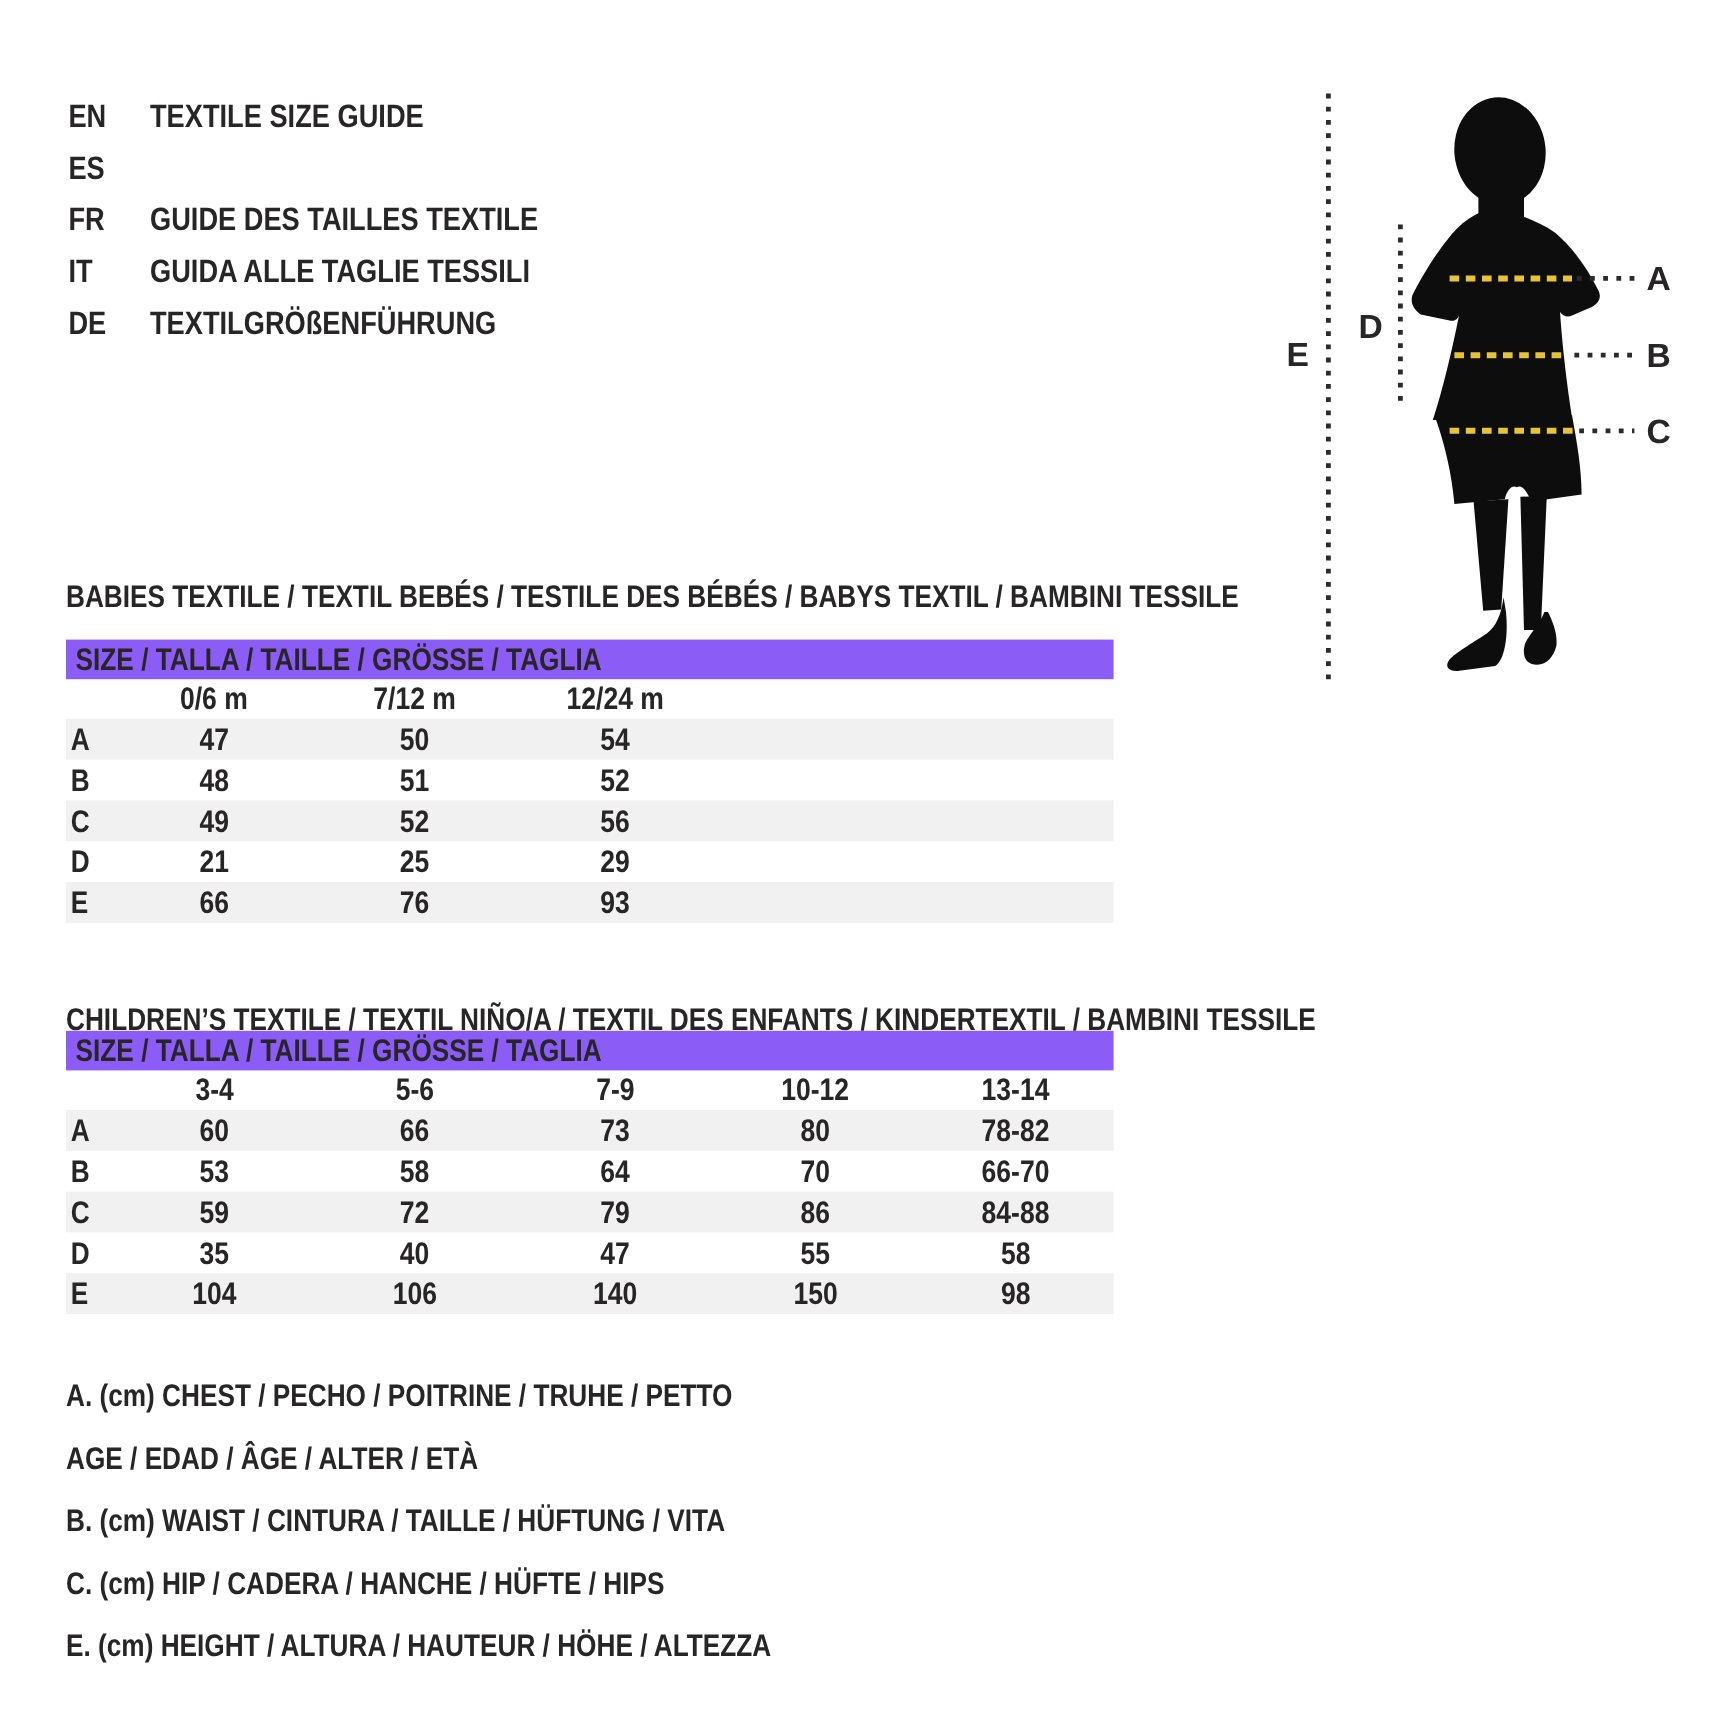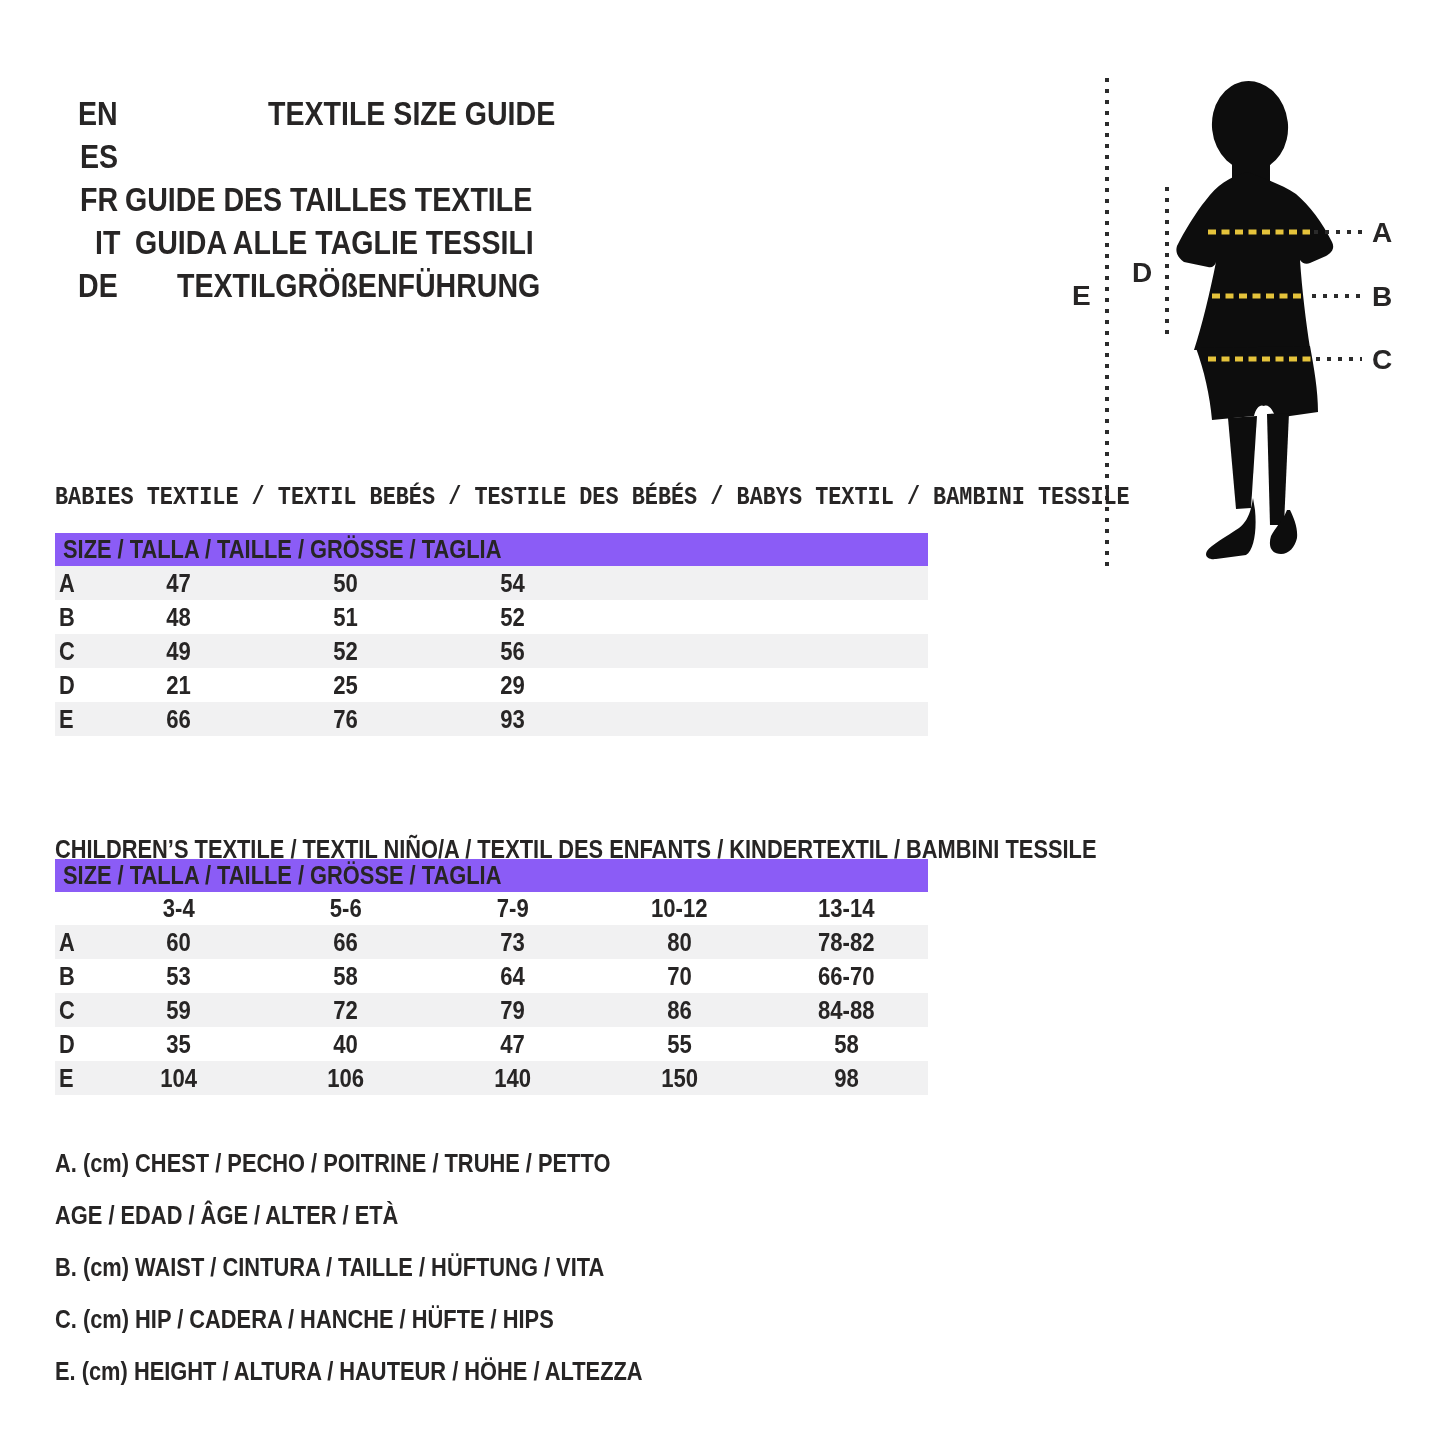--- a/index.html
+++ b/index.html
@@ -4,28 +4,28 @@
 <style>
   html,body{margin:0;padding:0;background:#ffffff;}
   .page{
     position:relative;width:1445px;height:1445px;background:#ffffff;overflow:hidden;
     font-family:"Liberation Sans",sans-serif;font-weight:bold;color:#272525;
   }
   .cond{display:inline-block;transform:scaleX(0.84);transform-origin:0 50%;white-space:nowrap;}
   .condc{display:inline-block;transform:scaleX(0.85);transform-origin:50% 50%;white-space:nowrap;}
 
   
-  .lang-block{position:absolute;left:57px;top:92px;font-size:34px;text-align:right;}
+  .lang-block{position:absolute;left:57px;top:76px;font-size:27px;}
   .lang-row{display:flex;height:43px;line-height:43px;}
   .lang-code{width:68px;flex:0 0 68px;}
   .lang-title{flex:1;text-decoration:underline;}
 
   
   .section-title{position:absolute;left:55px;font-size:26px;line-height:26px;}
-  #babies-title{top:484px;font-family:Liberation Mono, monospace;}
+  #babies-title{top:484px;}
   #children-title{top:836px;}
 
   
   .size-table{position:absolute;left:55px;width:873px;font-size:26px;}
   #babies-table{top:533px;}
   #children-table{top:859px;}
   .band{height:33px;line-height:33px;background:#8b5cf6;padding-left:8px;box-sizing:border-box;}
   .trow{display:grid;height:34px;line-height:34px;align-items:center;}
   .babies-grid{grid-template-columns:40px 167px 167px 167px auto;}
   .children-grid{grid-template-columns:40px 167px 167px 167px 167px 167px auto;}
@@ -126,20 +126,27 @@
     <text x="312" y="246" font-size="28" font-weight="bold" fill="#272525">B</text>
     <text x="312" y="309" font-size="28" font-weight="bold" fill="#272525">C</text>
     <text x="72" y="222" font-size="28" font-weight="bold" fill="#272525">D</text>
     <text x="12" y="245" font-size="28" font-weight="bold" fill="#272525">E</text>
   </svg>
 
   <div class="section-title" id="babies-title"><span class="cond">BABIES TEXTILE / TEXTIL BEBÉS / TESTILE DES BÉBÉS / BABYS TEXTIL / BAMBINI TESSILE</span></div>
 
   <div class="size-table" id="babies-table">
     <div class="band"><span class="cond">SIZE / TALLA / TAILLE / GRÖSSE / TAGLIA</span></div>
+    <div class="trow babies-grid colhead">
+      <span class="rl"></span>
+      <span class="c"><span class="condc">0/6 m</span></span>
+      <span class="c"><span class="condc">7/12 m</span></span>
+      <span class="c"><span class="condc">12/24 m</span></span>
+      <span></span>
+    </div>
     <div class="trow babies-grid shade">
       <span class="rl"><span class="cond">A</span></span>
       <span class="c"><span class="condc">47</span></span>
       <span class="c"><span class="condc">50</span></span>
       <span class="c"><span class="condc">54</span></span>
       <span></span>
     </div>
     <div class="trow babies-grid">
       <span class="rl"><span class="cond">B</span></span>
       <span class="c"><span class="condc">48</span></span>

